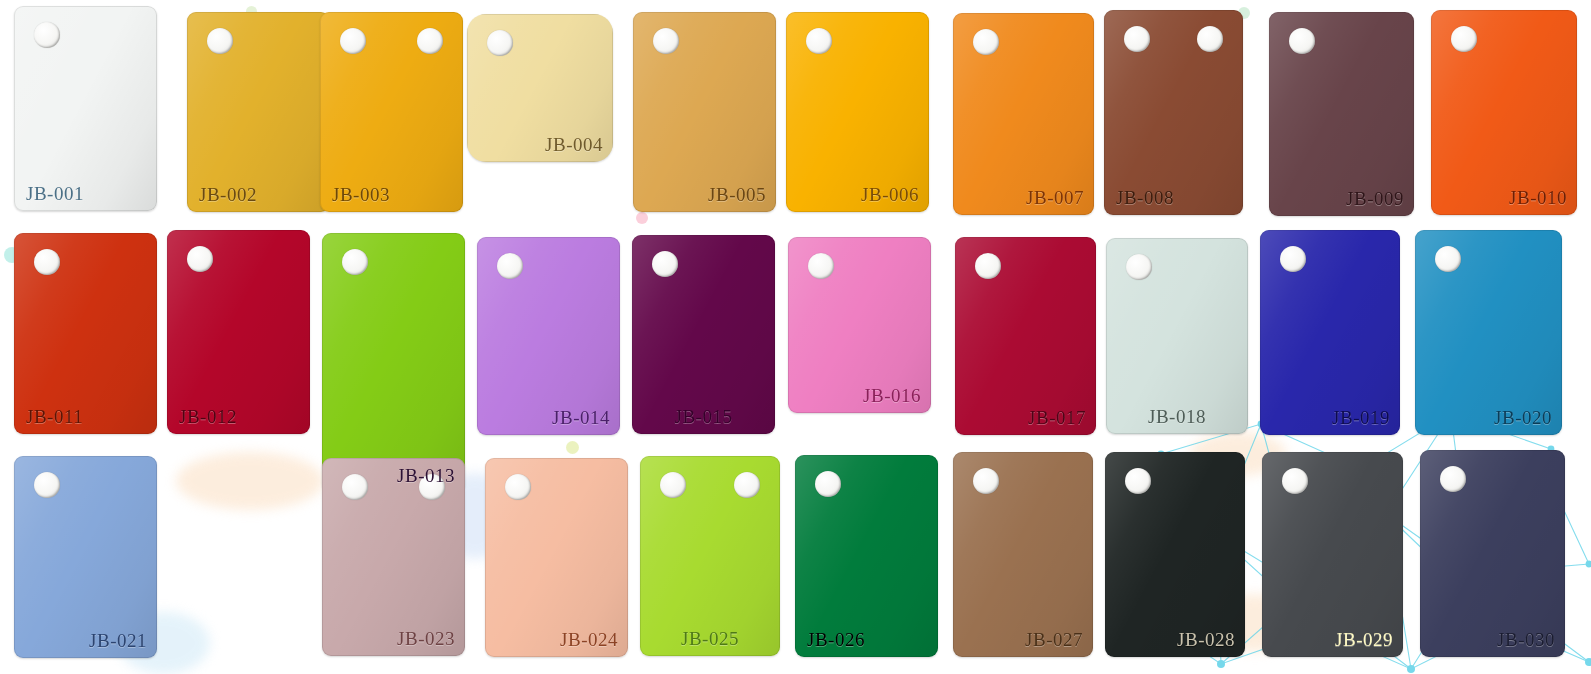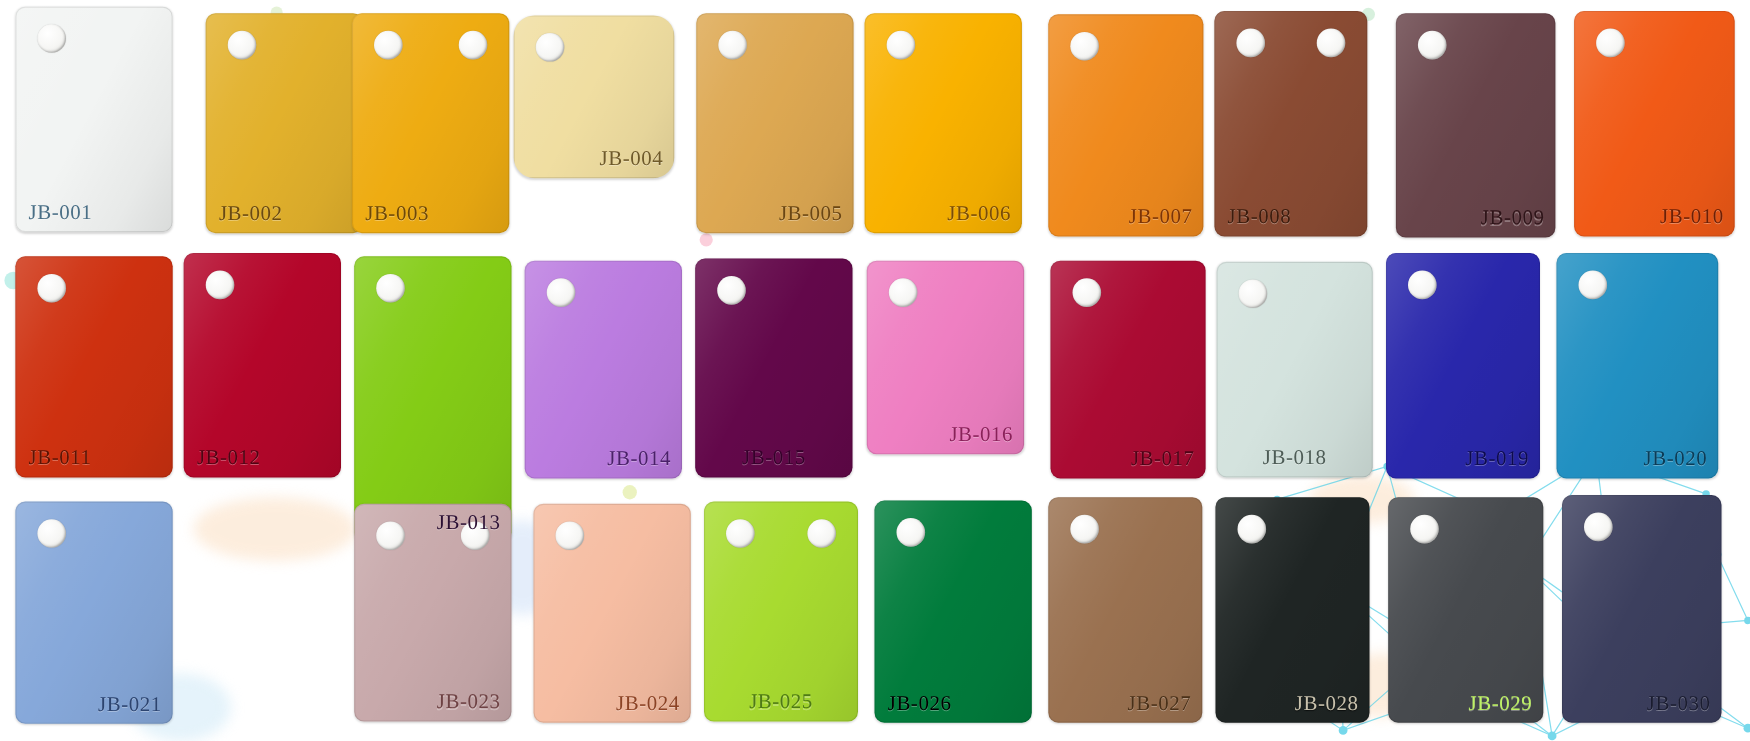--- a/index.html
+++ b/index.html
@@ -310,21 +310,21 @@
         <div class="code pos-right engraved" style="color: rgb(74, 48, 24);">JB-027</div>
       </div>
       <div class="swatch" style="left: 1105px; top: 452px; width: 140px; height: 205px; background: rgb(31, 37, 36);">
         <div class="edge"></div>
         <div class="hole left"></div>
         <div class="code pos-right embossed" style="color: rgb(201, 194, 173);">JB-028</div>
       </div>
       <div class="swatch" style="left: 1262px; top: 452px; width: 141px; height: 205px; background: rgb(71, 74, 78);">
         <div class="edge"></div>
         <div class="hole left"></div>
-        <div class="code pos-right engraved" style="color: #bef264; text-align: right;">JB-029</div>
+        <div class="code pos-right engraved" style="color: #fef9c3; text-align: right;">JB-029</div>
       </div>
       <div class="swatch" style="left: 1420px; top: 450px; width: 145px; height: 207px; background: rgb(60, 63, 94);">
         <div class="edge"></div>
         <div class="hole left"></div>
         <div class="code pos-right engraved" style="color: rgb(26, 28, 48);">JB-030</div>
       </div>
     </div>
 
 </div>
 

